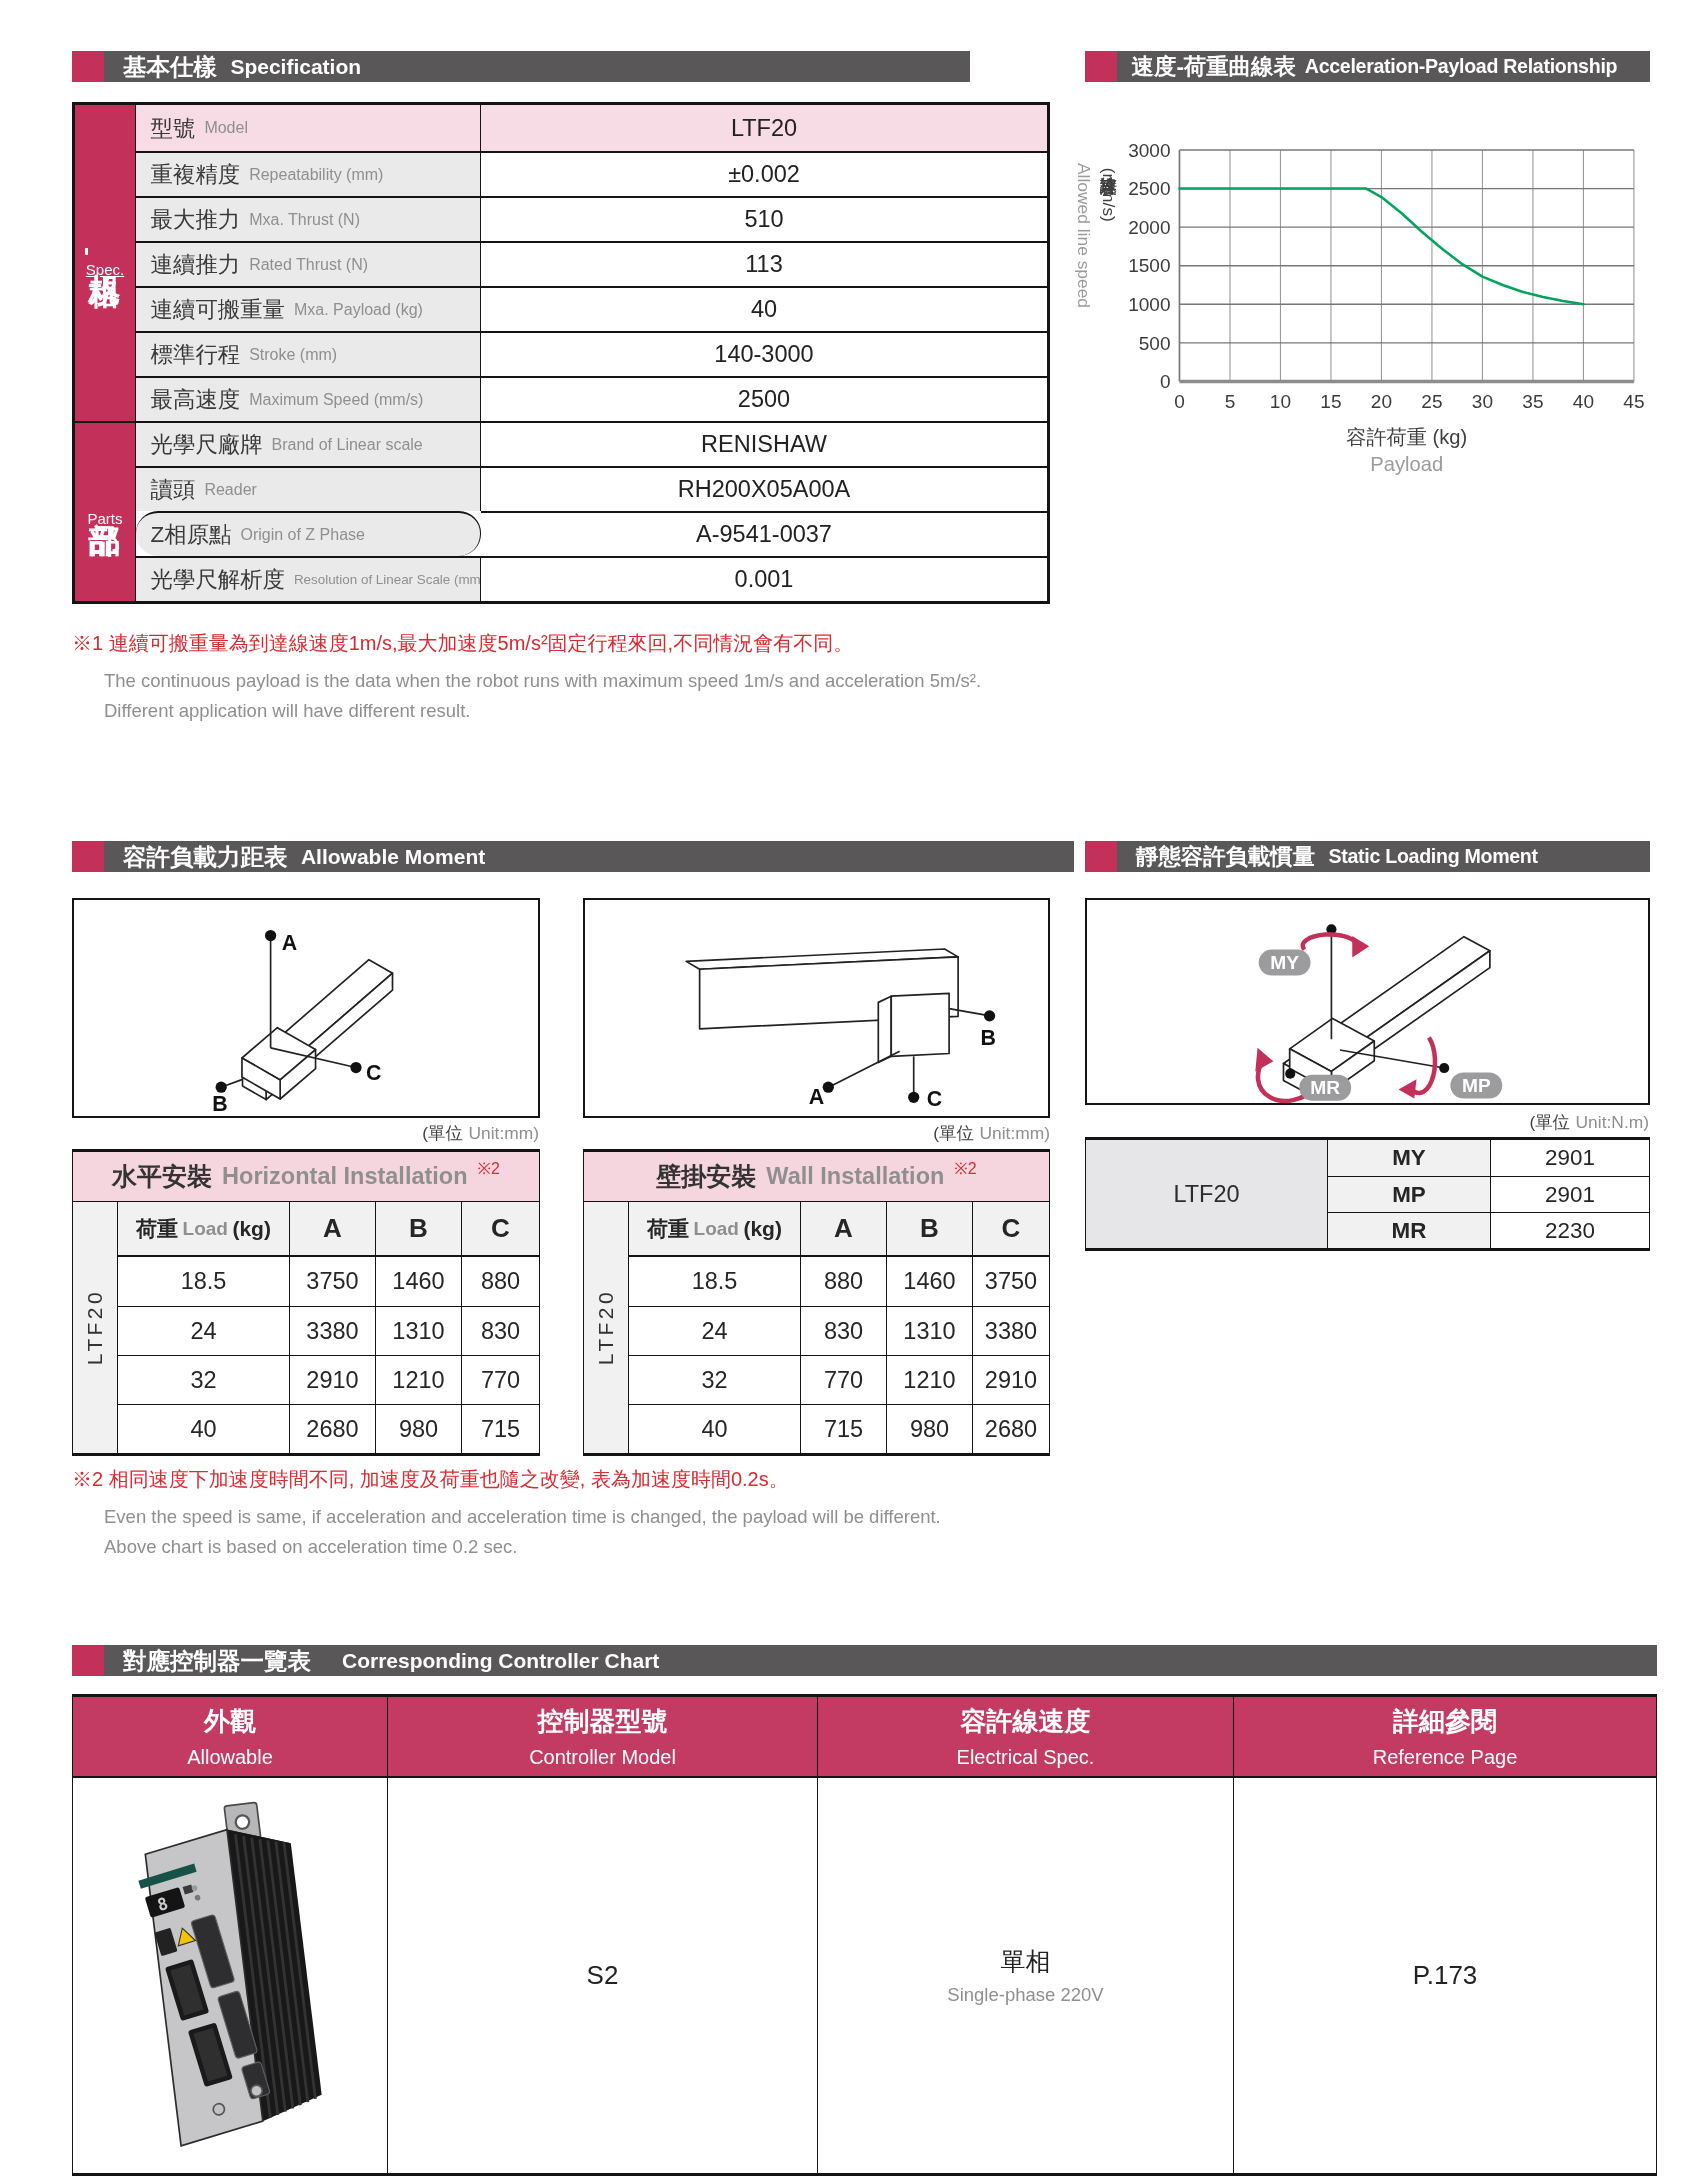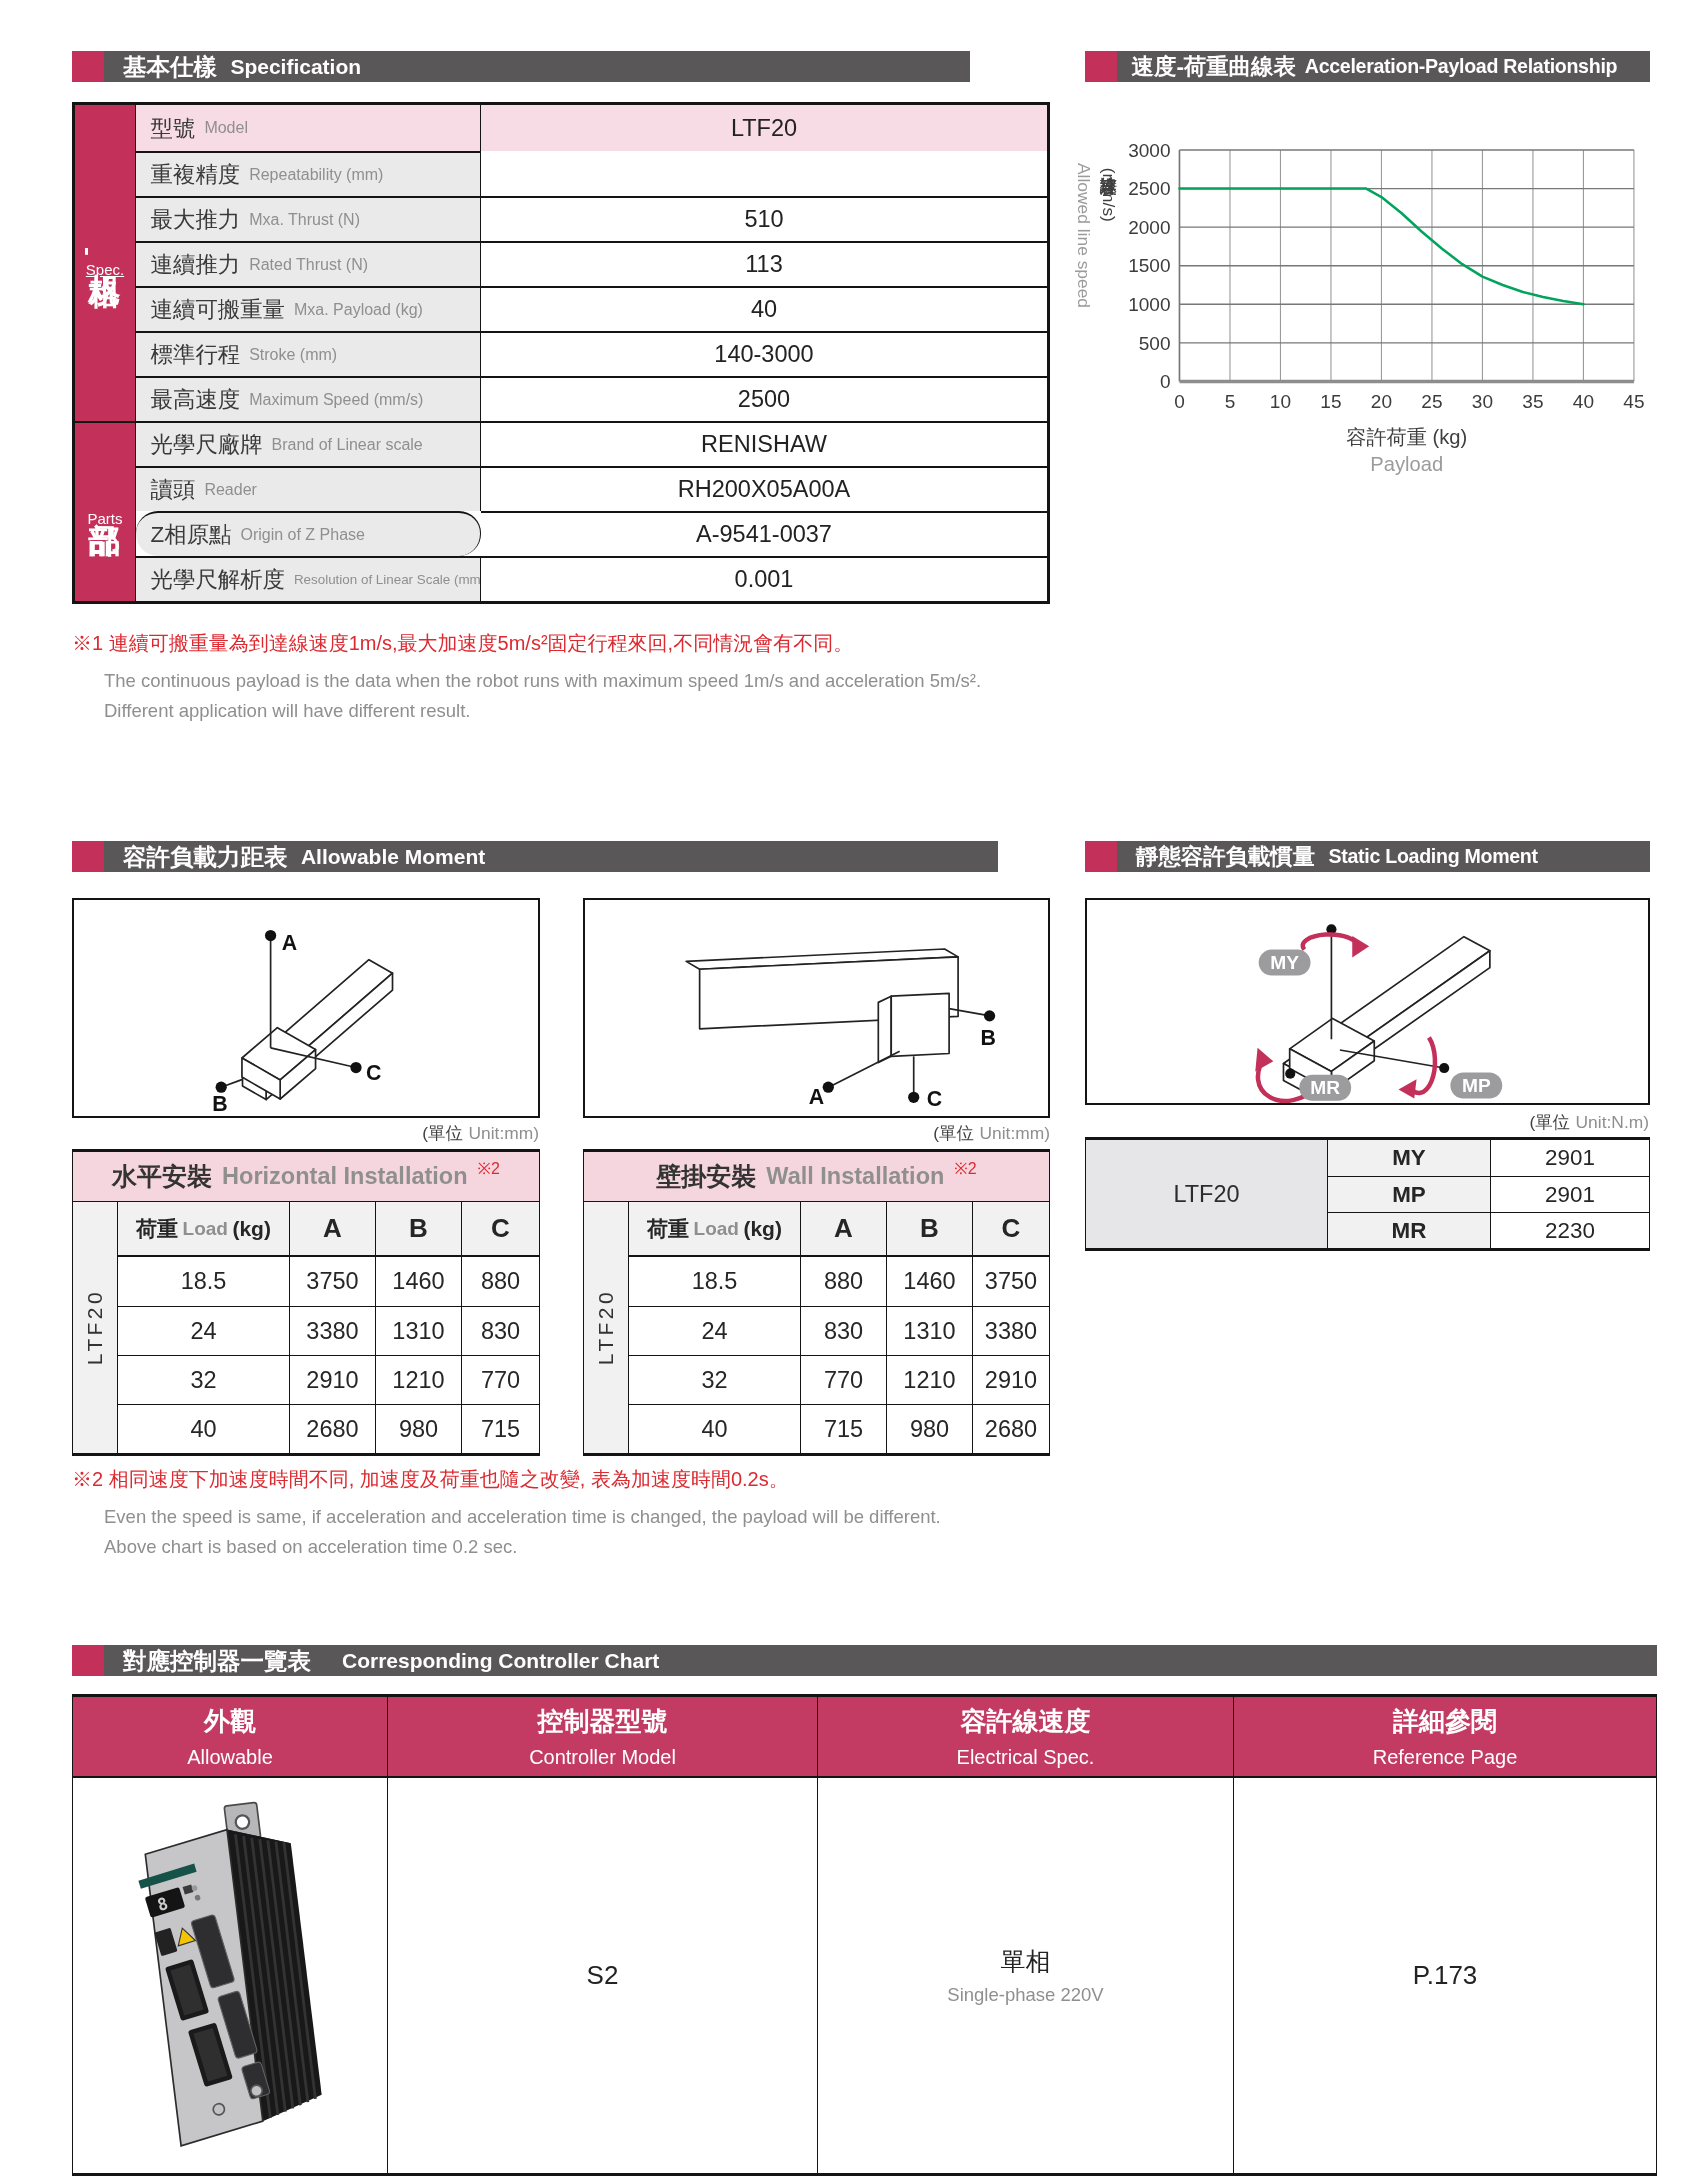--- a/index.html
+++ b/index.html
@@ -135,20 +135,21 @@
 
 <div class="cell lblc pinkbg" style="grid-area: 1 / 2;">
       <span class="zh">型號</span>
       <span class="en">Model</span>
     </div>
     <div class="cell valc pinkbg" style="grid-area: 1 / 3;">LTF20</div>
     <div class="cell lblc bt" style="grid-area: 2 / 2;">
       <span class="zh">重複精度</span>
       <span class="en">Repeatability (mm)</span>
     </div>
+    <div class="cell valc bt" style="grid-area: 2 / 3;">±0.002</div>
     <div class="cell lblc bt" style="grid-area: 3 / 2;">
       <span class="zh">最大推力</span>
       <span class="en">Mxa. Thrust (N)</span>
     </div>
     <div class="cell valc bt" style="grid-area: 3 / 3;">510</div>
     <div class="cell lblc bt" style="grid-area: 4 / 2;">
       <span class="zh">連續推力</span>
       <span class="en">Rated Thrust (N)</span>
     </div>
     <div class="cell valc bt" style="grid-area: 4 / 3;">113</div>
@@ -236,21 +237,21 @@
         <text x="820.7777777777778" y="518" text-anchor="middle">35</text>
         <text x="910.8888888888888" y="518" text-anchor="middle">40</text>
         <text x="1001" y="518" text-anchor="middle">45</text>
       </g>
       <polyline points="190.0,125.8 523.4,125.8 550.4,141.0 586.5,169.9 622.5,202.9 658.6,233.2 694.6,260.7 730.7,282.8 766.7,297.9 802.8,310.3 838.8,319.3 874.8,326.6 910.9,332.3" fill="none" stroke="#00a45c" stroke-width="4.5" stroke-linecap="round" stroke-linejoin="round"></polyline>
       <text x="595.5" y="582" text-anchor="middle" font-size="36" fill="#3f3f3f">容許荷重 (kg)</text>
       <text x="595.5" y="630" text-anchor="middle" font-size="36" fill="#9b9b9b">Payload</text>
     </svg>
 </div>
 
-<div class="sech" style="left:72px; top:841px; width:926px;">
+<div class="sech" style="left:72px; top:841px; width:1002px;">
   <div class="sq"></div>
   <div class="bar">
     <span class="zh">容許負載力距表</span>
     <span class="en">Allowable Moment</span>
   </div>
 </div>
 
 <div class="sech tight" style="left:1085px; top:841px; width:565px;">
   <div class="sq"></div>
   <div class="bar">

